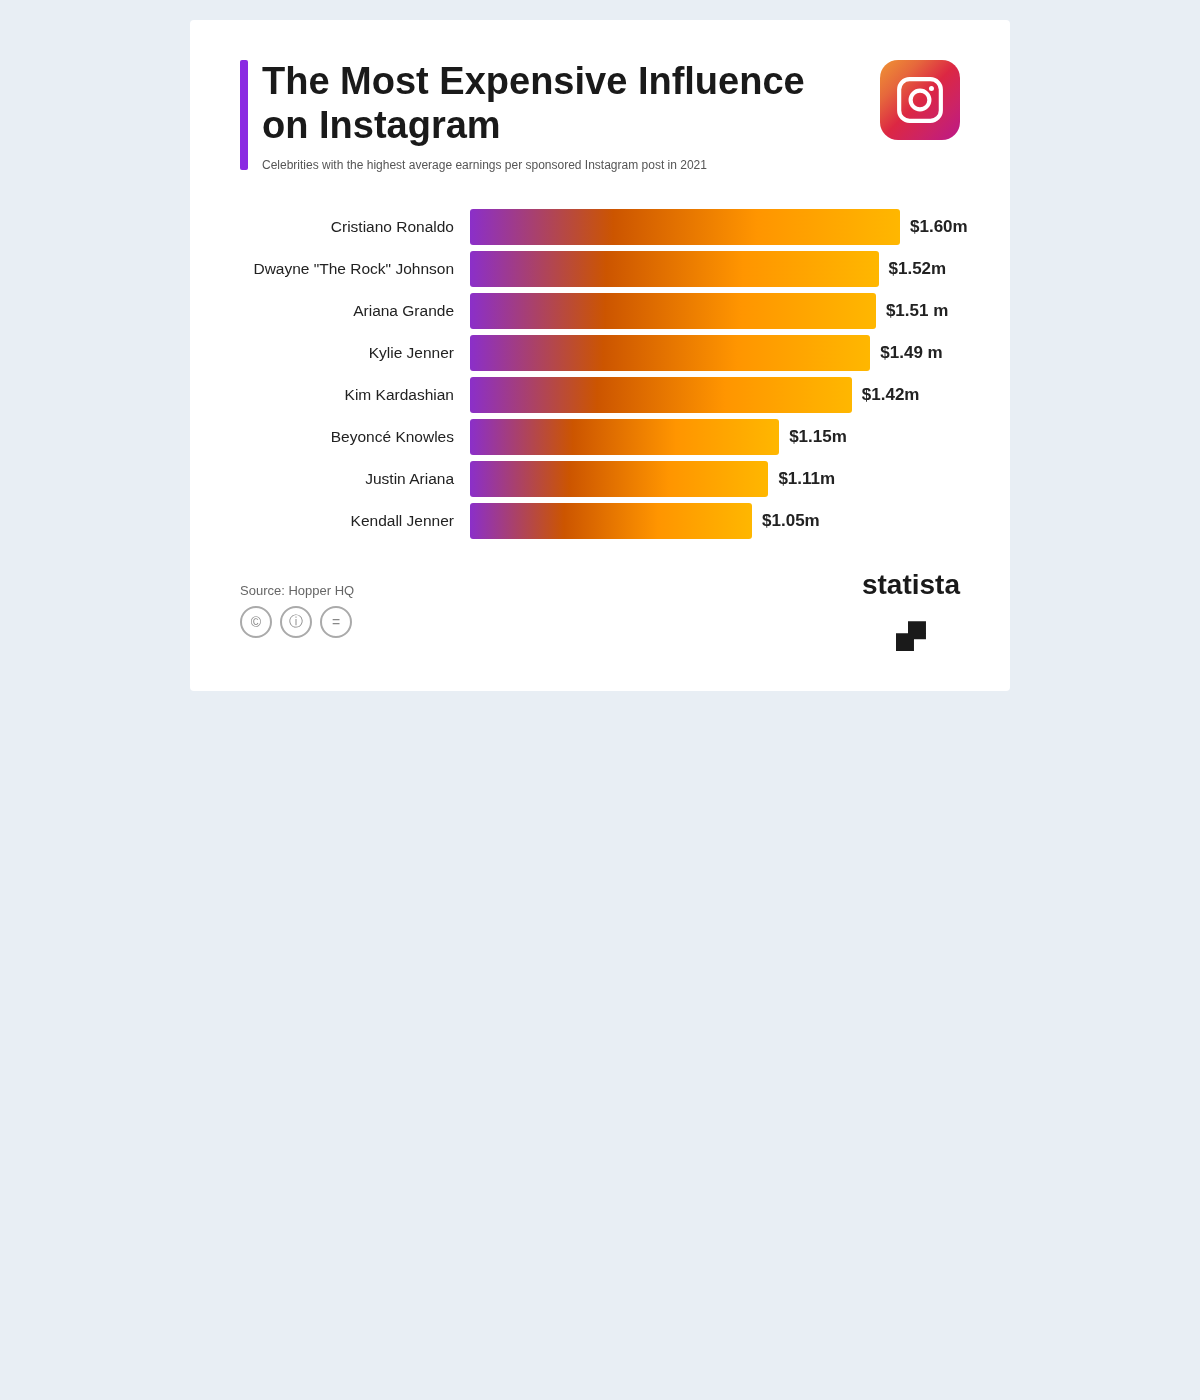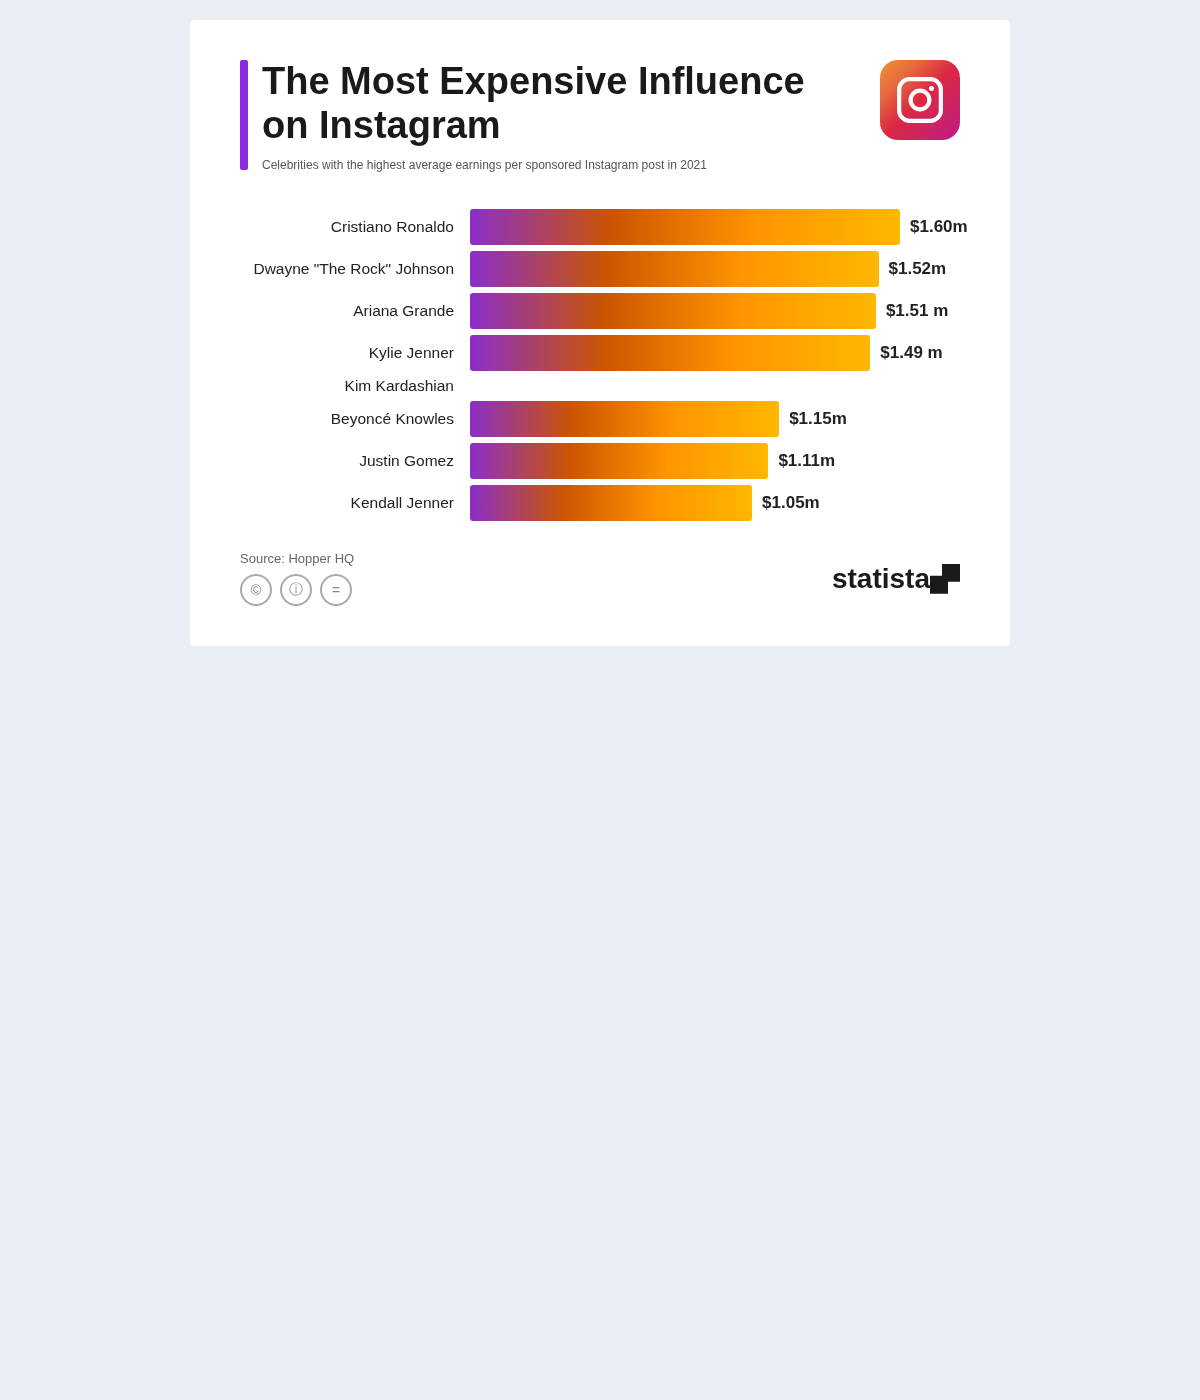--- a/index.html
+++ b/index.html
@@ -128,21 +128,22 @@
       border: 2px solid #aaa;
       display: flex;
       align-items: center;
       justify-content: center;
       font-size: 14px;
       color: #888;
     }
     .statista-logo {
       display: flex;
       align-items: center;
-      gap: 0;
+      gap: 20px;
+      flex-direction: column;
     }
     .statista-text {
       font-size: 28px;
       font-weight: 700;
       color: #1a1a1a;
     }
     .statista-icon {
       width: 30px;
       height: 30px;
       background: #1a1a1a;
@@ -194,30 +195,34 @@
       </div>
       <div class="chart-row">
         <div class="name-label">Kylie Jenner</div>
         <div class="bar-wrapper">
           <div class="bar" style="width: 400.33px;"></div>
           <div class="value-label">$1.49 m</div>
         </div>
       </div>
       <div class="chart-row">
         <div class="name-label">Kim Kardashian</div>
+        <div class="bar-wrapper">
+          <div class="bar" style="width: 381.84px;"></div>
+          <div class="value-label">$1.42m</div>
+        </div>
       </div>
       <div class="chart-row">
         <div class="name-label">Beyoncé Knowles</div>
         <div class="bar-wrapper">
           <div class="bar" style="width: 309.17px;"></div>
           <div class="value-label">$1.15m</div>
         </div>
       </div>
       <div class="chart-row">
-        <div class="name-label">Justin Gomez</div>
+        <div class="name-label">Justin Ariana</div>
         <div class="bar-wrapper">
           <div class="bar" style="width: 298.42px;"></div>
           <div class="value-label">$1.11m</div>
         </div>
       </div>
       <div class="chart-row">
         <div class="name-label">Kendall Jenner</div>
         <div class="bar-wrapper">
           <div class="bar" style="width: 282.08px;"></div>
           <div class="value-label">$1.05m</div>

